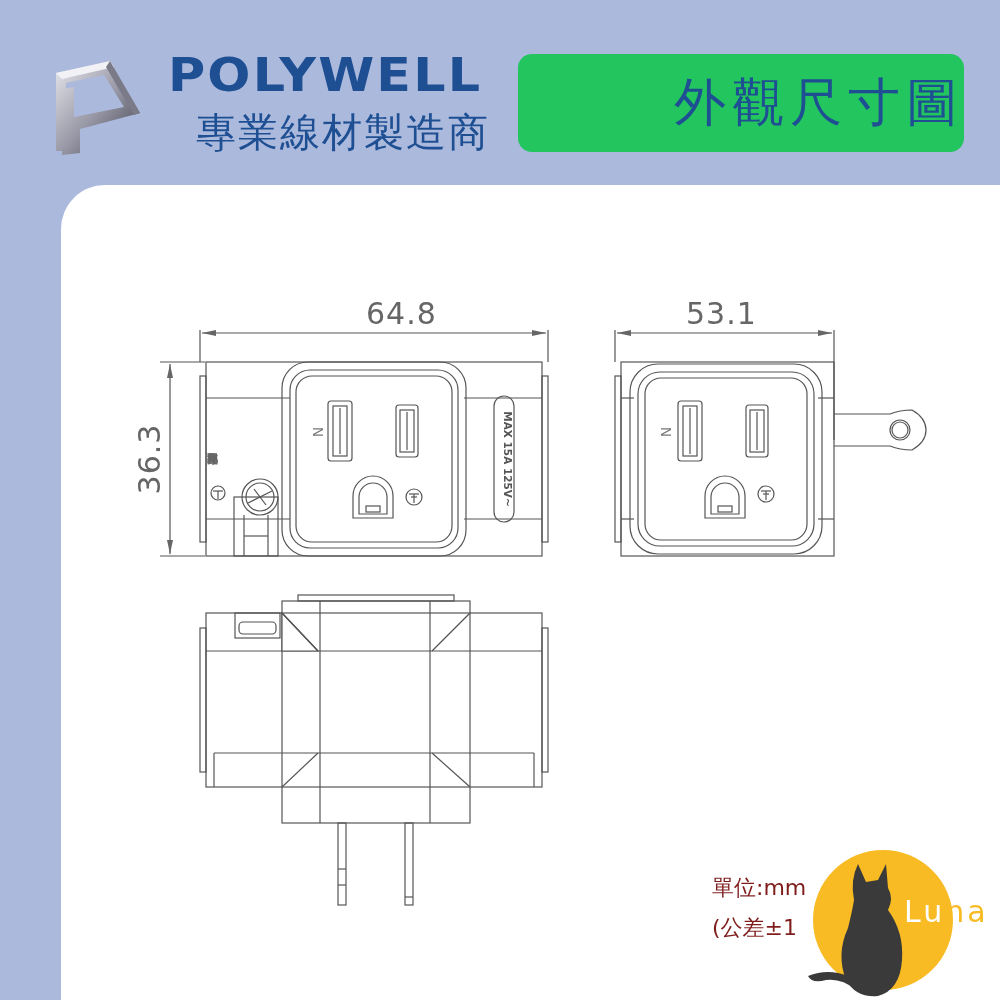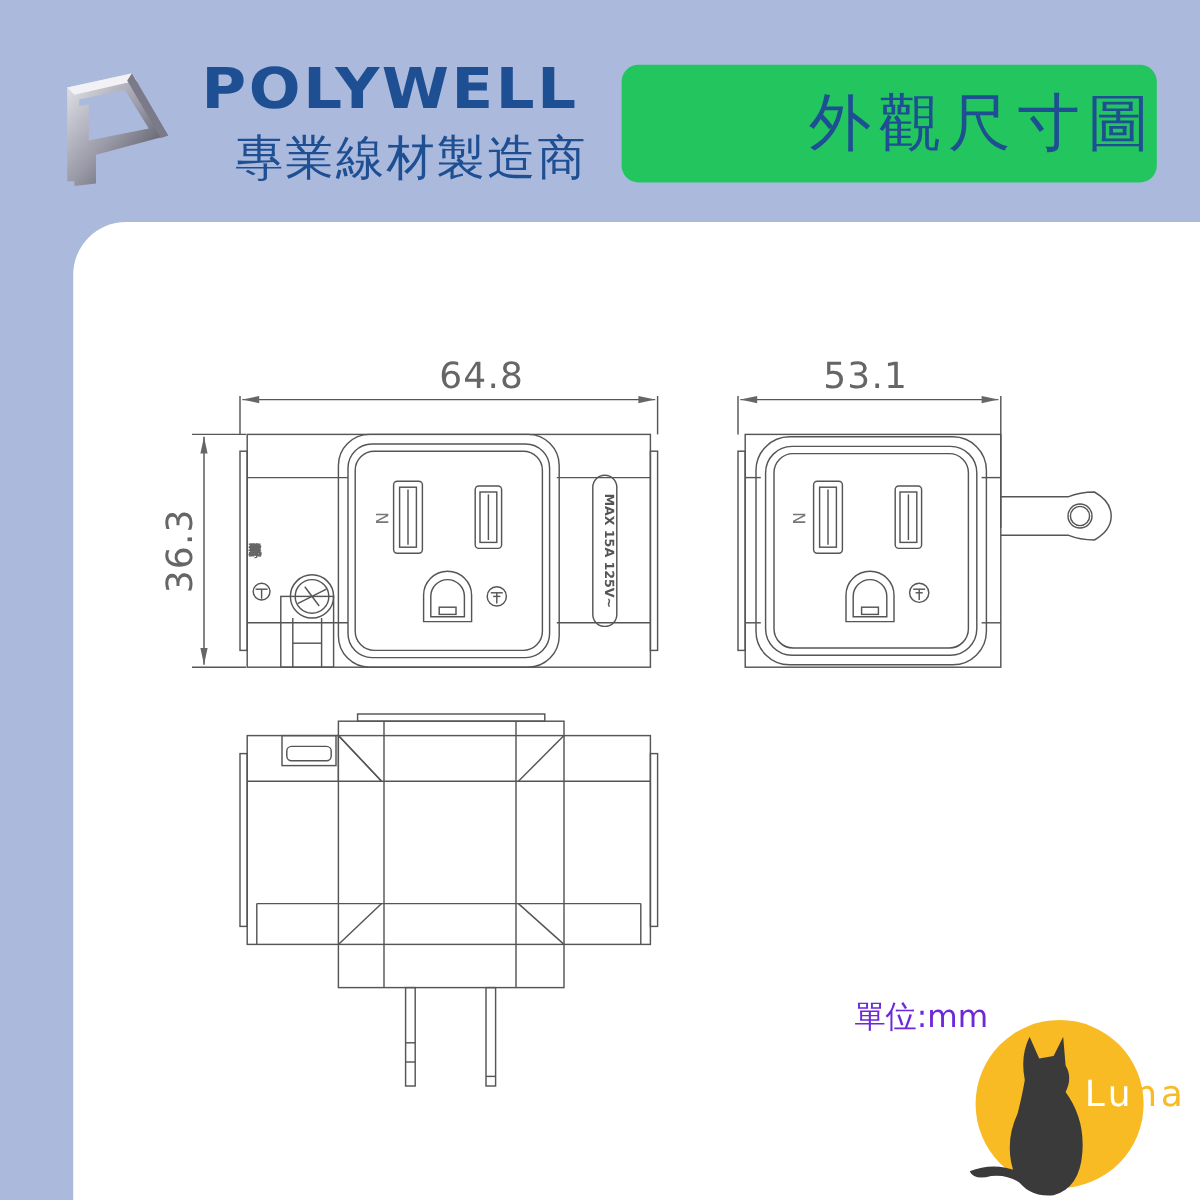--- a/index.html
+++ b/index.html
@@ -5,21 +5,21 @@
   html, body { margin:0; padding:0; }
   body { width:1000px; height:1000px; background:#abb9dd; position:relative; overflow:hidden; font-family:"DejaVu Sans", sans-serif; }
   .logo-icon { position:absolute; left:52px; top:55px; width:92px; height:100px; }
   .brand { position:absolute; left:168px; top:50px; color:#1e4f93; font-family:"DejaVu Sans", sans-serif; font-weight:bold; font-size:47px; letter-spacing:2px; line-height:50px; transform:scaleX(1.08); transform-origin:left; }
   .tagline { position:absolute; left:168px; top:108px; color:#1e4f93; font-size:40px; letter-spacing:2px; line-height:48px;margin-left:28px; }
   .title-box { position:absolute; left:518px; top:54px; width:446px; height:98px; background:#22c55e; border-radius:14px; display:flex; align-items:center; justify-content:flex-end; }
   .title-box span { color:#1e4f93; font-size:52px; letter-spacing:6px; }
   .panel { position:absolute; left:61px; top:185px; width:939px; height:815px; background:#fff; border-top-left-radius:44px; }
   svg.drawing { position:absolute; left:0; top:0; width:1000px; height:1000px; }
   .dim { position:absolute; color:#666; font-size:30px; letter-spacing:1px; }
-  .unit { position:absolute; left:712px; top:828px; color:#6d28d9; font-size:26px; line-height:40px; }
+  .unit { position:absolute; left:712px; top:868px; color:#7f1d1d; font-size:22px; line-height:40px; }
   .luna { position:absolute; left:808px; top:850px; width:190px; height:150px; }
 </style>
 </head>
 <body>
 
 <svg class="logo-icon" viewBox="0 0 92 100">
   <defs>
     <linearGradient id="g1" x1="0" y1="0" x2="1" y2="1">
       <stop offset="0" stop-color="#e8e8ee"></stop>
       <stop offset="0.5" stop-color="#9a9aa8"></stop>
@@ -172,20 +172,21 @@
     <rect x="405" y="823" width="8" height="82"></rect>
     <line x1="405" y1="897" x2="413" y2="897"></line>
   </g>
 </svg>
 
 <div class="dim" style="left:338px; top:296px;margin-left:28px;">64.8</div>
 <div class="dim" style="left:686px; top:296px;">53.1</div>
 
 <div class="unit">
   <div>單位:mm</div>
+  <div>(公差±1</div>
 </div>
 
 <svg class="luna" viewBox="0 0 190 150">
   <circle cx="75" cy="70" r="70" fill="#f8bb23"></circle>
   <g fill="#3a3a3a">
     <path d="M50,14 L58,32 L70,30 L78,14 L80,38 Q86,48 80,60 Q96,82 94,110 Q92,140 70,146 Q48,148 38,130 Q28,104 40,78 Q44,62 46,50 Q42,30 50,14 Z"></path>
     <path d="M40,126 Q20,118 0,126 Q4,134 18,130 Q34,128 48,140 Z"></path>
   </g>
   <text x="96" y="72" font-size="30" font-family="DejaVu Sans, sans-serif" letter-spacing="3"><tspan fill="#ffffff">Lu</tspan><tspan fill="#f8bb23">na</tspan></text>
 </svg>

